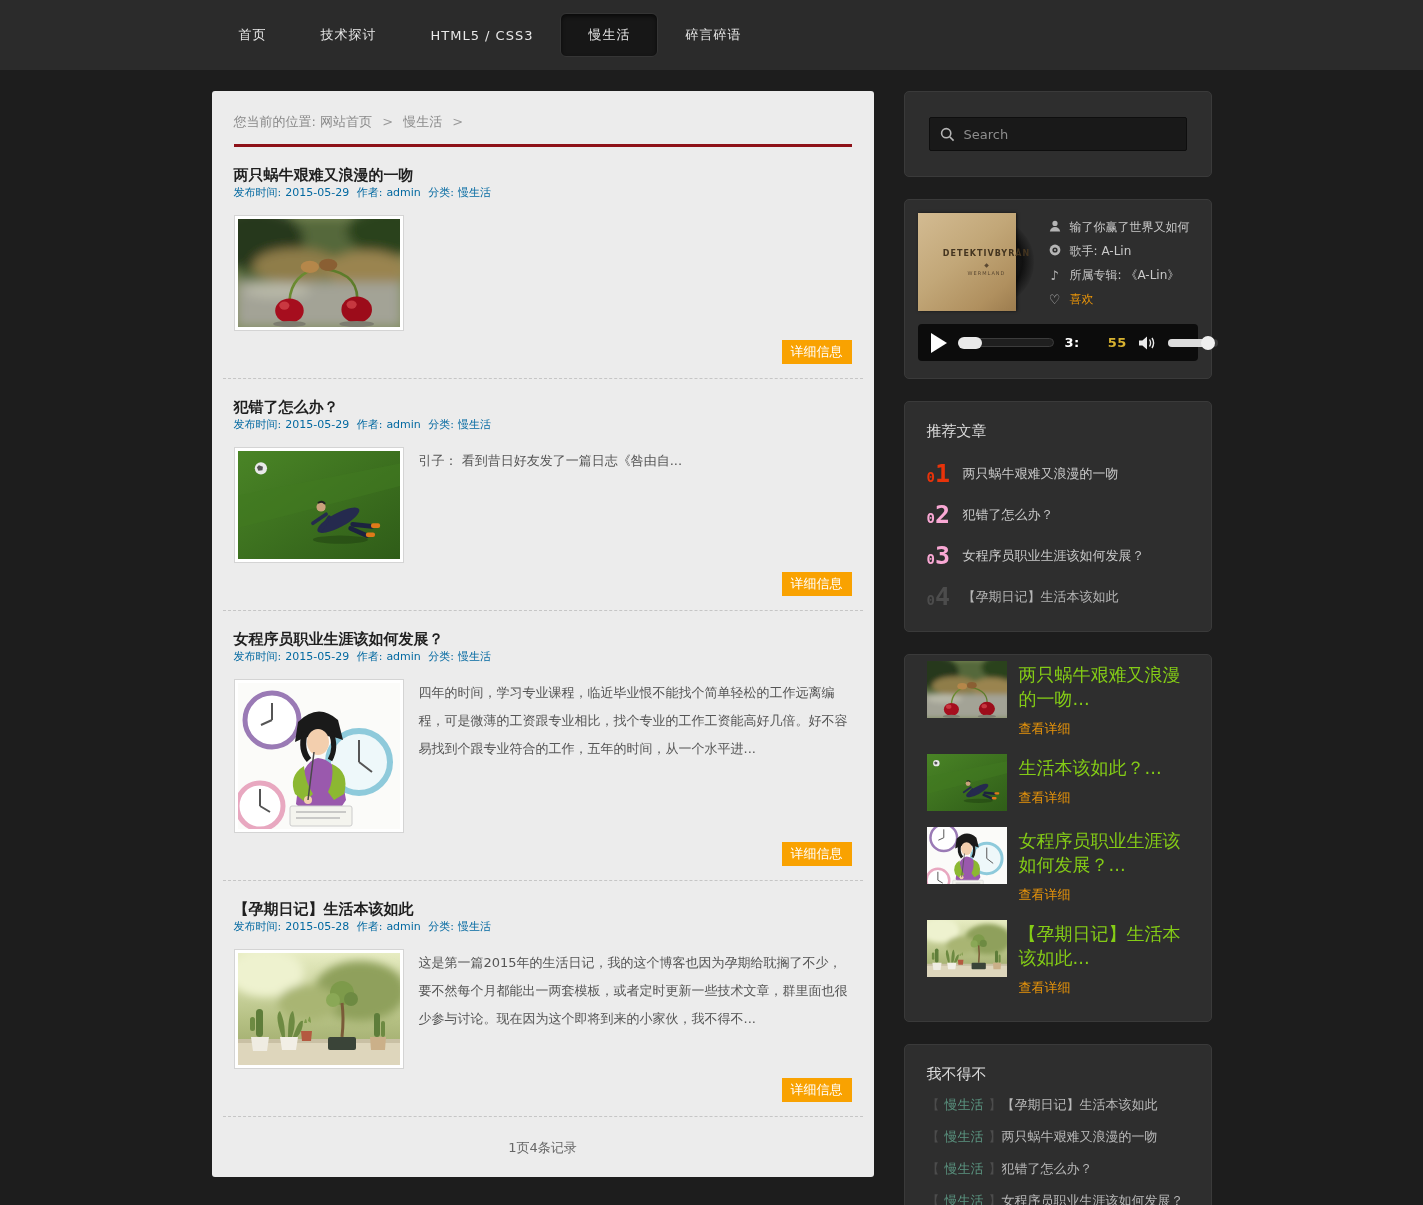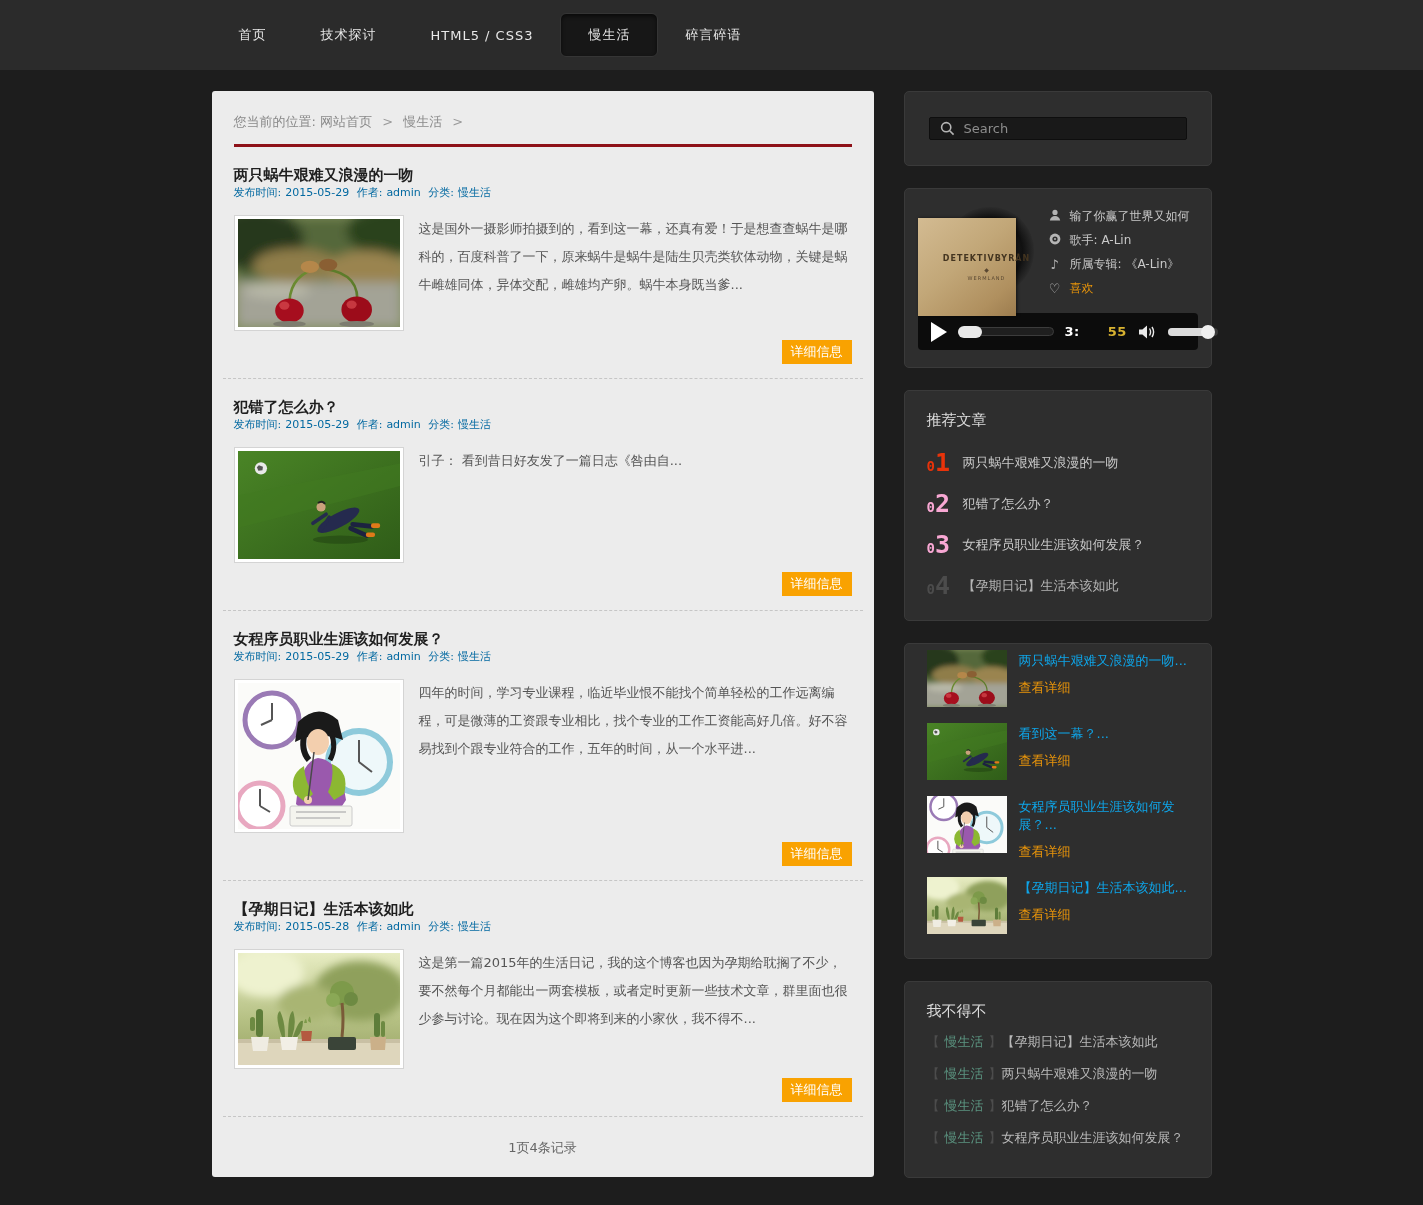--- a/index.html
+++ b/index.html
@@ -57,39 +57,39 @@
 
   
   .sidebar { width:308px; display:flex; flex-direction:column; gap:22px; }
   .side-box { background:#2e2e2e; border:1px solid #3a3a3a; border-radius:5px; }
   .side-title { color:#dcdcdc; font-size:15px; padding:20px 22px 8px; }
 
   
   .search-box { padding:25px 24px; }
   .search-field {
     display:flex; align-items:center; background:#191919;
-    border:1px solid #0e0e0e; border-radius:2px; height:23px; padding:0 10px;
+    border:1px solid #0e0e0e; border-radius:2px; height:34px; padding:0 10px;
   }
   .search-field svg { flex:none; margin-right:9px; }
   .search-input {
     background:transparent; border:none; outline:none; color:#ccc;
     font-size:13px; flex:1; font-family:inherit;
   }
   .search-input::placeholder { color:#8d8d8d; }
 
   
   .player-box { padding:13px 13px 17px; }
   .player-top { display:flex; }
   .album { position:relative; width:118px; height:98px; flex:none; }
   .vinyl {
     position:absolute; left:28px; top:5px; width:88px; height:88px; border-radius:50%;
     background:radial-gradient(circle at 50% 50%, #3a3a3a 8%, #141414 18%, #222 34%, #101010 52%, #2a2a2a 70%, #0d0d0d 88%);
   }
   .album-cover {
-    position:absolute; left:0; top:16px; width:98px; height:98px;
+    position:absolute; left:0; top:0; width:98px; height:98px;
     background:linear-gradient(140deg,#d3bb92 0%,#c2a778 45%,#b0905f 80%,#9c7c4e 100%);
     display:flex; flex-direction:column; align-items:center; justify-content:center;
     box-shadow:1px 0 3px rgba(0,0,0,.6);
     padding-left:40px;
   }
   .album-title { font-size:8px; font-weight:bold; letter-spacing:1px; color:#443520; }
   .album-dot { font-size:6px; color:#5a4832; margin:3px 0 2px; }
   .album-sub { font-size:5px; letter-spacing:1px; color:#5a4832; }
   .player-info { margin-left:12px; padding-top:2px; }
   .pinfo-line { display:flex; align-items:center; height:24px; font-size:12px; color:#c9c9c9; }
@@ -127,21 +127,21 @@
   .rec-num.n4 { color:#4c4c4c; }
   .rec-title { font-size:13px; color:#c9c9c9; }
   .rec-item.dim .rec-title { color:#b5b5b5; }
 
   
   .pic-list { padding:6px 0 8px; }
   .pic-item { display:flex; margin:0 22px 16px; }
   .pic-thumb { width:80px; height:57px; flex:none; cursor:pointer; }
   .pic-thumb svg { display:block; width:80px; height:57px; }
   .pic-text { margin-left:12px; padding-top:2px; }
-  .pic-title { font-size:13px; color:#0ea5e9; cursor:pointer; }
+  .pic-title { font-size:18px; color:#84cc16; cursor:pointer; }
   .pic-link { display:inline-block; margin-top:9px; font-size:13px; color:#e8940a; text-decoration:none; cursor:pointer; }
 
   
   .hot-list { padding:4px 0 16px; }
   .hot-item { margin:0 22px 14px; font-size:13px; color:#b9b9b9; cursor:pointer; }
   .hot-bracket { color:#4c4c4c; }
   .hot-tag { color:#5b9480; margin:0 5px; }
 
   .symbol-defs { position:absolute; width:0; height:0; overflow:hidden; }
 </style>
@@ -286,21 +286,20 @@
           <span>发布时间:</span><span>2015-05-29</span>
           <span>作者:</span><span>admin</span>
           <span>分类:</span><span>慢生活</span>
         </div>
         <div class="art-body">
           <div class="thumb-frame">
             <svg width="162" height="108">
                 <use href="#thumb-snails"></use>
               </svg>
           </div>
-          <div class="art-excerpt">这是国外一摄影师拍摄到的，看到这一幕，还真有爱！于是想查查蜗牛是哪科的，百度科普了一下，原来蜗牛是蜗牛是陆生贝壳类软体动物，关键是蜗牛雌雄同体，异体交配，雌雄均产卵。蜗牛本身既当爹...</div>
         </div>
         <div class="art-more-row">
           <button class="btn-more">详细信息</button>
         </div>
       </div>
 
       <div class="article">
         <h2 class="art-title">犯错了怎么办？</h2>
         <div class="art-meta">
           <span>发布时间:</span><span>2015-05-29</span>
@@ -467,21 +466,21 @@
               <a class="pic-link">查看详细</a>
             </div>
           </div>
           <div class="pic-item">
             <div class="pic-thumb">
                 <svg>
                   <use href="#thumb-soccer"></use>
                 </svg>
               </div>
             <div class="pic-text">
-              <div class="pic-title">看到这一幕？...</div>
+              <div class="pic-title">生活本该如此？...</div>
               <a class="pic-link">查看详细</a>
             </div>
           </div>
           <div class="pic-item">
             <div class="pic-thumb">
                 <svg>
                   <use href="#thumb-clocks"></use>
                 </svg>
               </div>
             <div class="pic-text">

